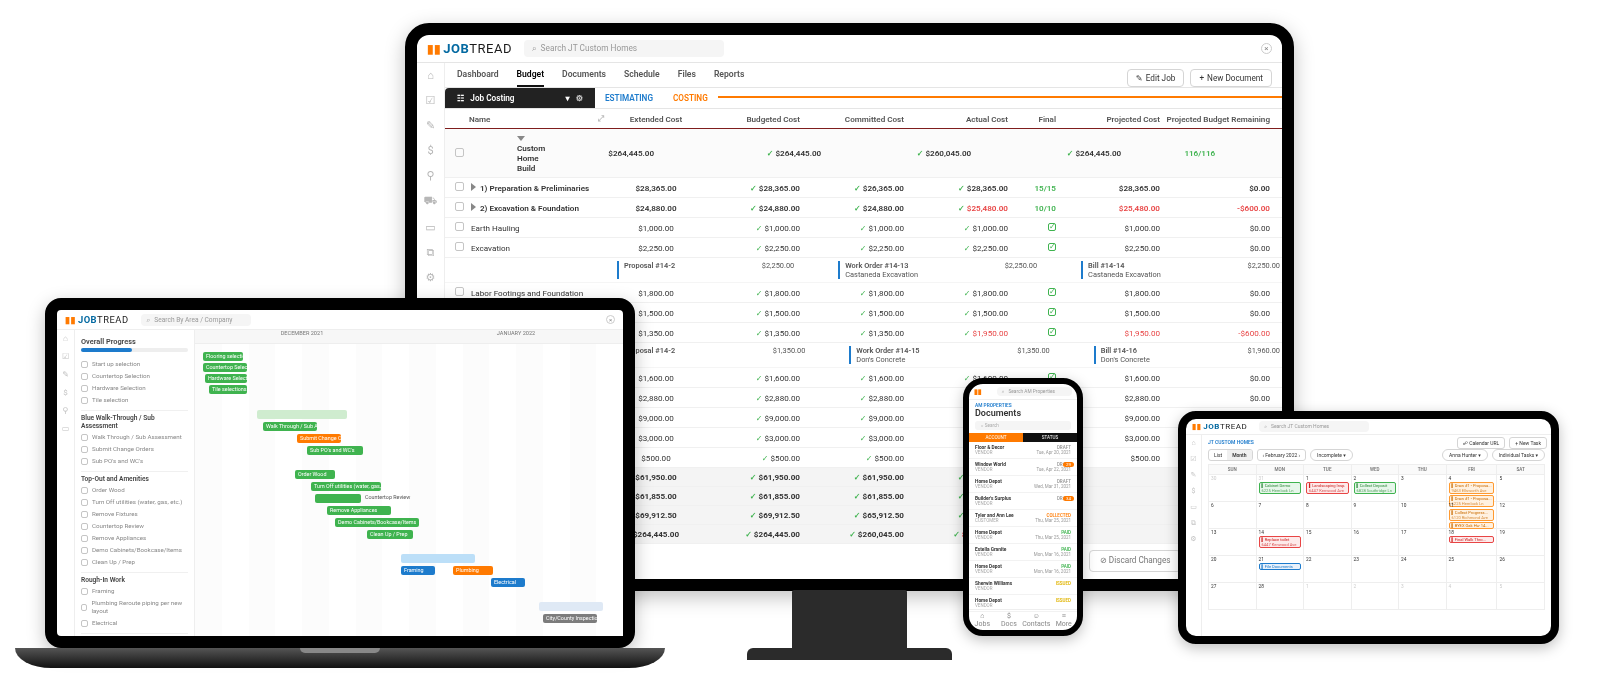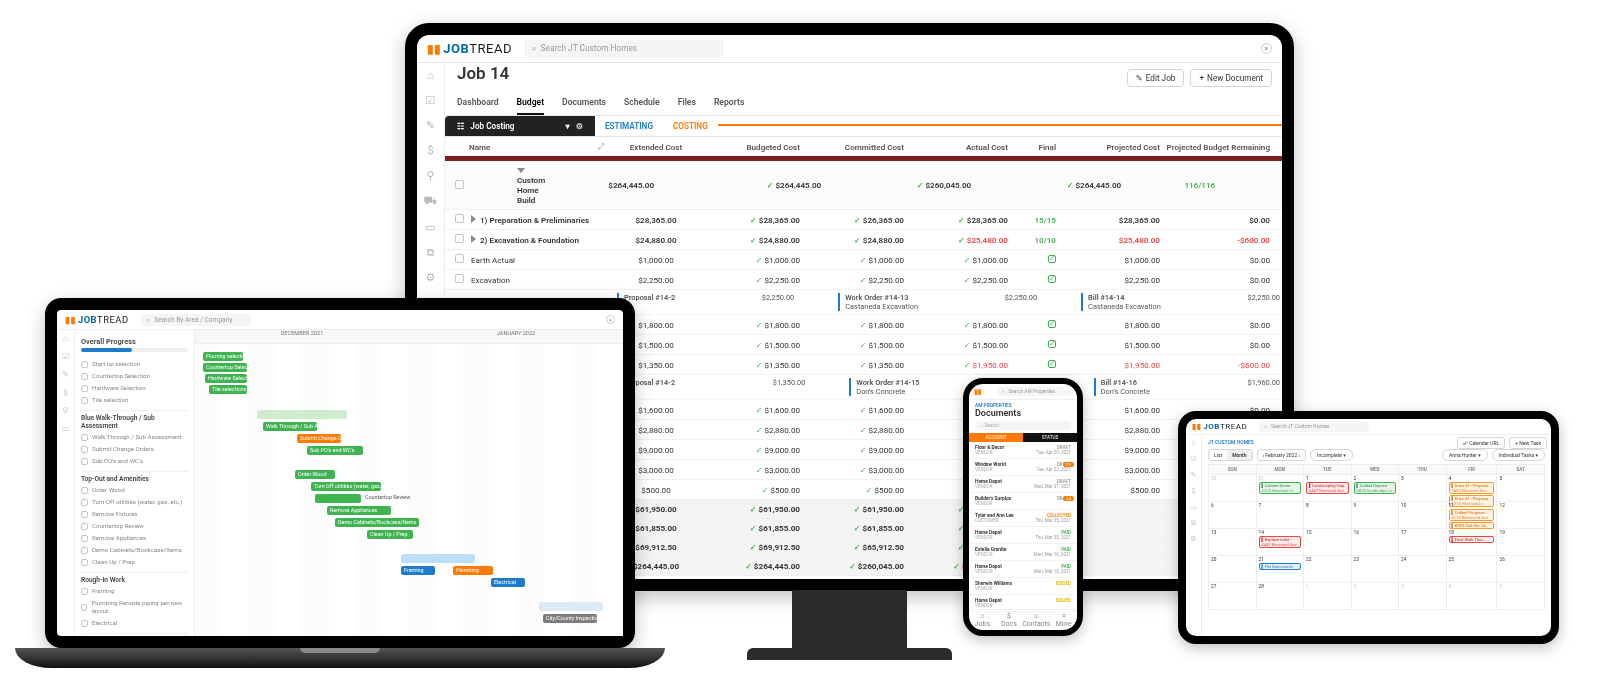--- a/index.html
+++ b/index.html
@@ -44,21 +44,21 @@
   .tabs{ display:flex; gap:18px; padding:0 12px; border-bottom:1px solid #e5e5e5; font-size:8.6px; font-weight:600;}
   .tab{ padding:6px 0; color:#555;}
   .tab.active{ color:#000; border-bottom:2px solid #111;}
   .subheader{ display:flex; align-items:center; font-size:8.2px; border-bottom:1px solid #e5e5e5; }
   .jobcosting{ background:#222; color:#fff; padding:5px 12px; display:flex; align-items:center; gap:6px; font-weight:600; min-width:150px; border-radius:4px 0 0 0; }
   .jobcosting .gear{color:#ccc;}
   .subtab{ padding:5px 10px; font-weight:600; color:#1d7bcc;}
   .subtab.cost{ color:#ff7a00;}
   .bar-orange{height:2px;background:#ff7a00;margin-top:-2px;flex:1;}
   .thead, .row{ display:flex; align-items:center; font-size:8.1px; border-bottom:1px solid #f0f0f0; padding:4px 6px;}
-  .thead{ font-weight:600; color:#555; border-bottom:5px solid #7f1d1d; }
+  .thead{ font-weight:600; color:#555; border-bottom:1px solid #7f1d1d; }
   .thead .sec-title-col{ padding-left:2px;}
   .c-ck{flex:0 0 16px;text-align:center;}
   .c-name{flex:1 1 160px;padding-left:4px;}
   .c-ext{flex:0 0 80px;text-align:center;}
   .c-bud{flex:0 0 104px;text-align:right;}
   .c-com{flex:0 0 104px;text-align:right;}
   .c-act{flex:0 0 104px;text-align:right;}
   .c-fin{flex:0 0 48px;text-align:right;}
   .c-proj{flex:0 0 104px;text-align:right;}
   .c-rem{flex:0 0 116px;text-align:right;padding-right:6px;}
@@ -202,21 +202,20 @@
         <span>⛟</span>
         <span>▭</span>
         <span>⧉</span>
         <span>⚙</span>
       </div>
       <div class="desk-main">
         <div class="hdr-actions">
           <span class="btn">✎ <span>Edit Job</span></span>
           <span class="btn">+ <span>New Document</span></span>
         </div>
-        <div class="job-title">Job 14</div>
         <div class="tabs">
           <span class="tab">Dashboard</span>
           <span class="tab active">Budget</span>
           <span class="tab">Documents</span>
           <span class="tab">Schedule</span>
           <span class="tab">Files</span>
           <span class="tab">Reports</span>
         </div>
         <div class="subheader">
           <span class="jobcosting">☷ <span>Job Costing</span> <span style="margin-left:auto">▾</span> <span class="gear">⚙</span></span>
@@ -265,21 +264,21 @@
               <span class="c-ext">$24,880.00</span>
               <span class="c-bud"><span class="chk">✓</span> $24,880.00</span>
               <span class="c-com"><span class="chk">✓</span> $24,880.00</span>
               <span class="c-act red"><span class="chk">✓</span> $25,480.00</span>
               <span class="c-fin"><span class="green">10/10</span></span>
               <span class="c-proj red">$25,480.00</span>
               <span class="c-rem red">-$600.00</span>
             </div>
             <div class="row ">
               <span class="c-ck"><span class="ckb"></span></span>
-              <span class="c-name" style="flex:1 1 190px">Earth Actual</span>
+              <span class="c-name" style="flex:1 1 190px">Earth Hauling</span>
               <span class="c-ext">$1,000.00</span>
               <span class="c-bud"><span class="chk">✓</span> $1,000.00</span>
               <span class="c-com"><span class="chk">✓</span> $1,000.00</span>
               <span class="c-act "><span class="chk">✓</span> $1,000.00</span>
               <span class="c-fin"><span class="chkbox-outline"></span></span>
               <span class="c-proj ">$1,000.00</span>
               <span class="c-rem ">$0.00</span>
             </div>
             <div class="row ">
               <span class="c-ck"><span class="ckb"></span></span>

